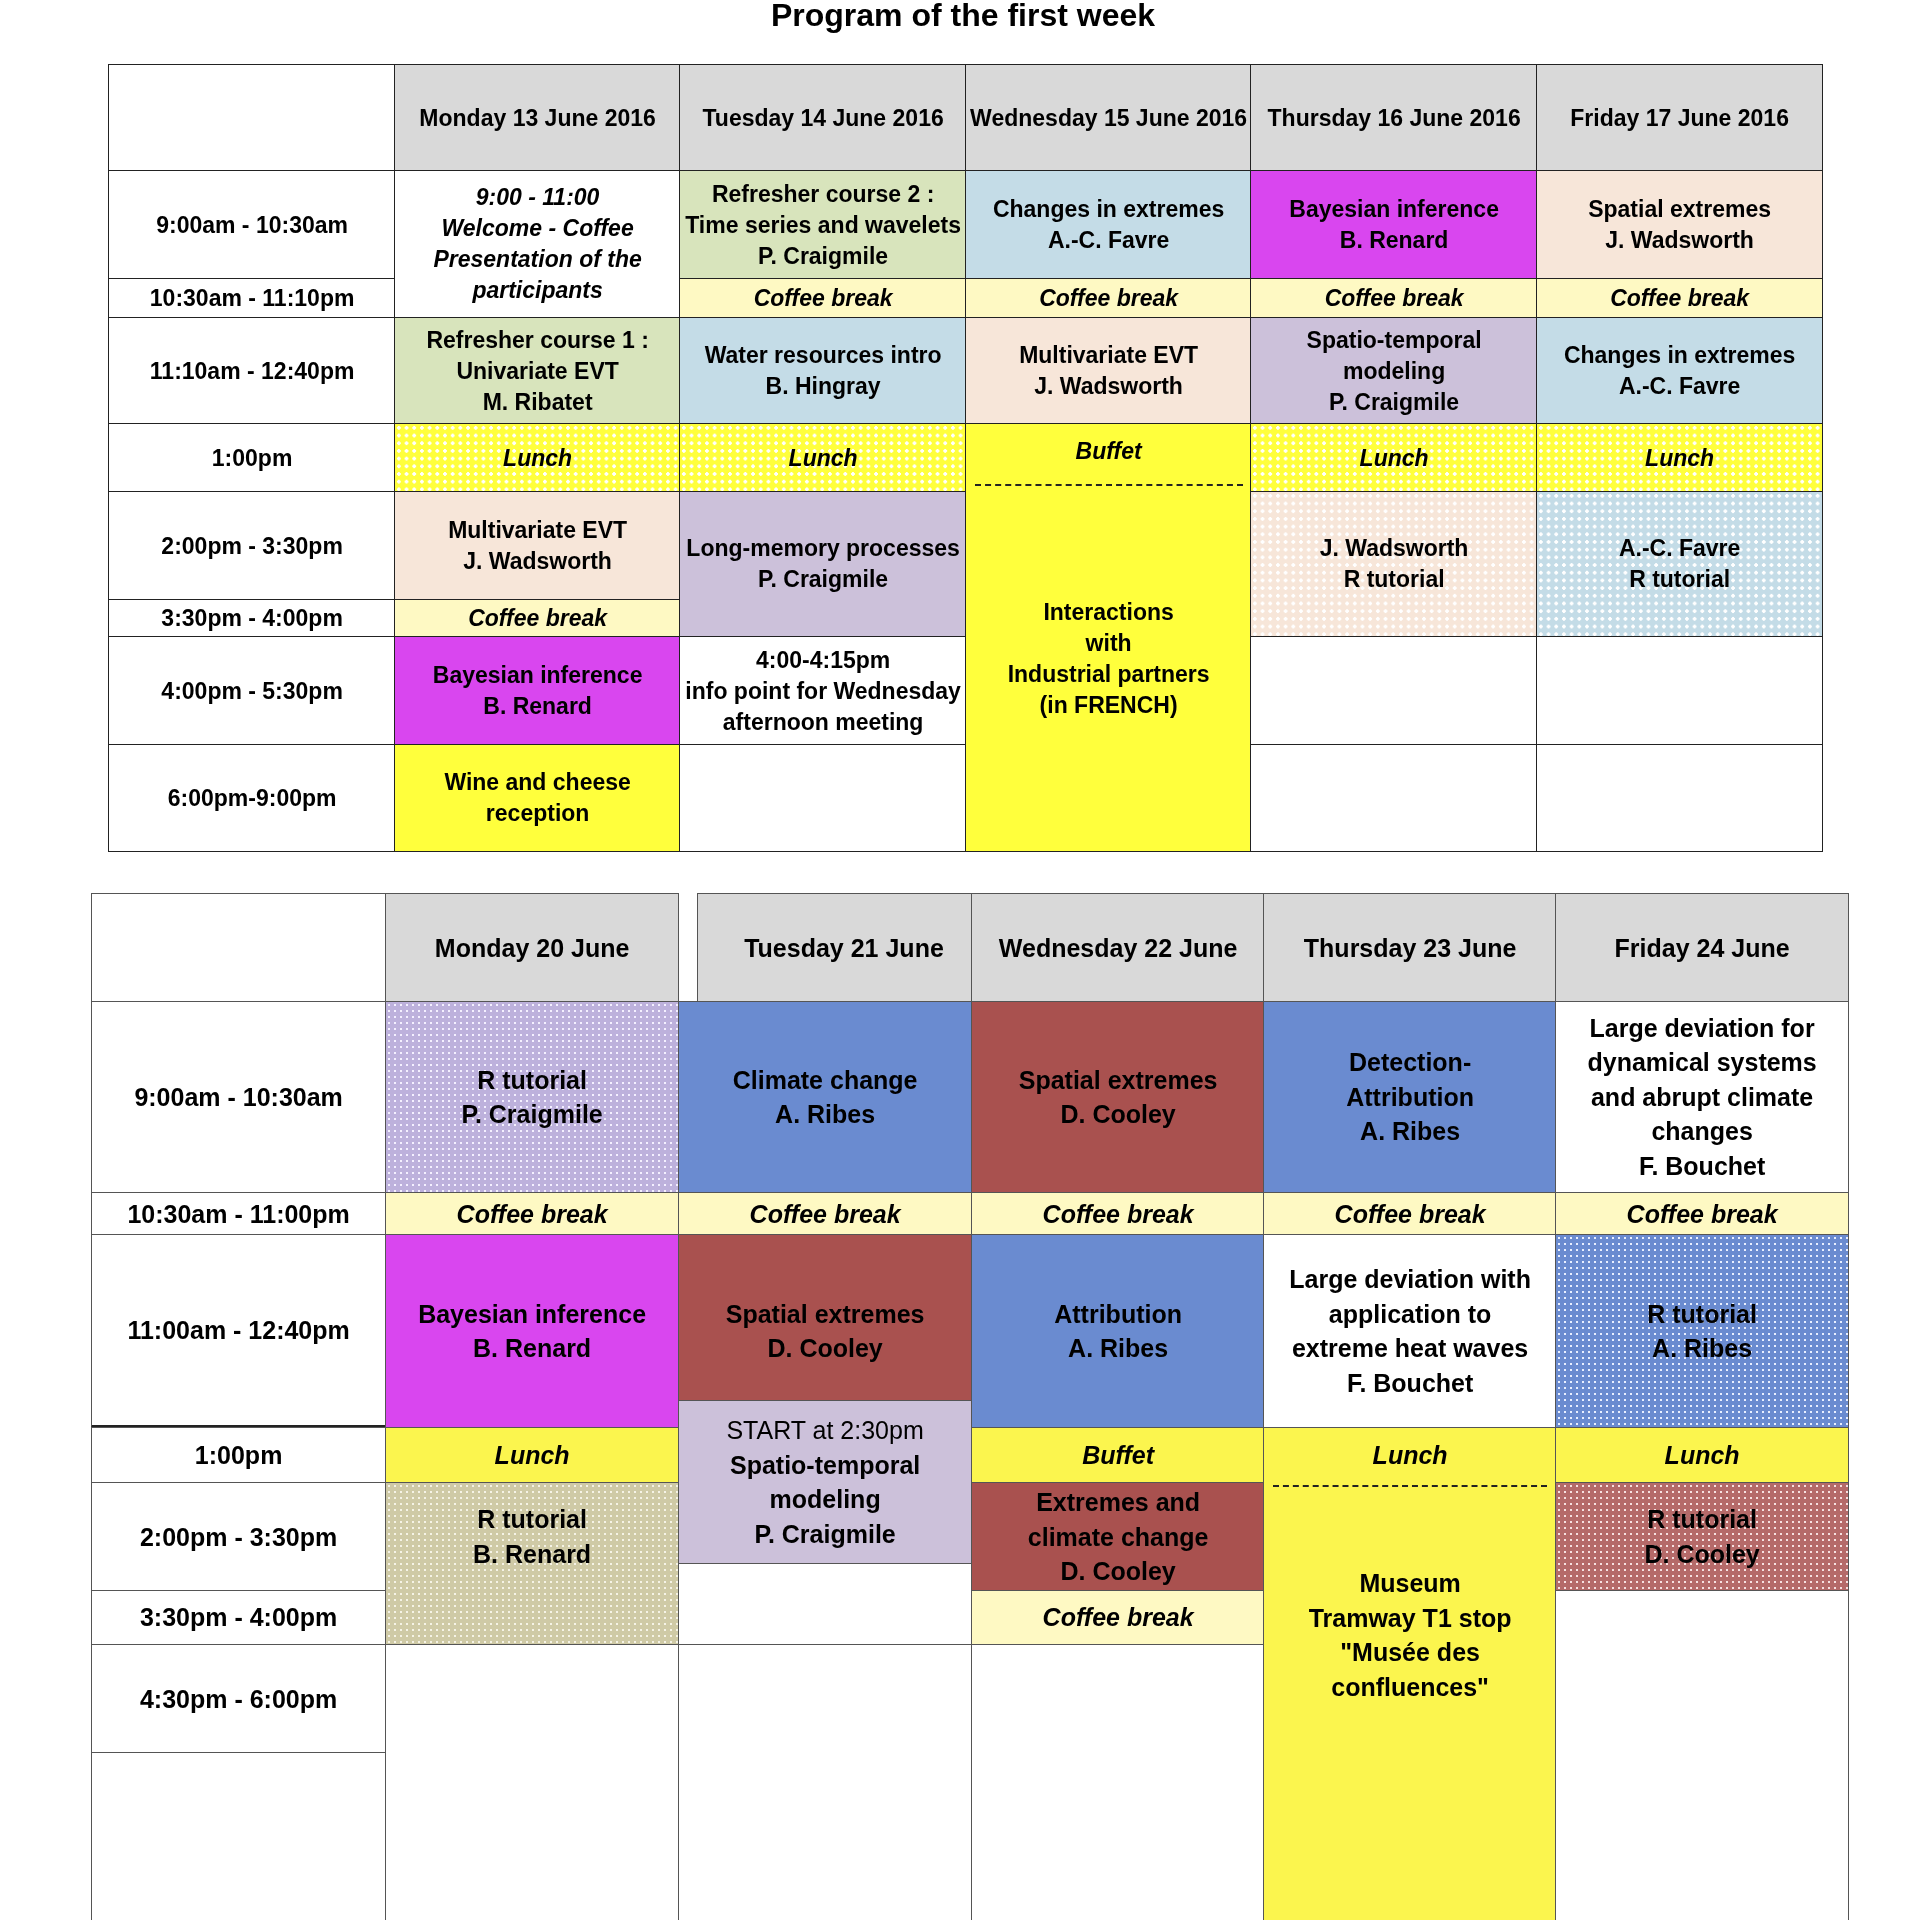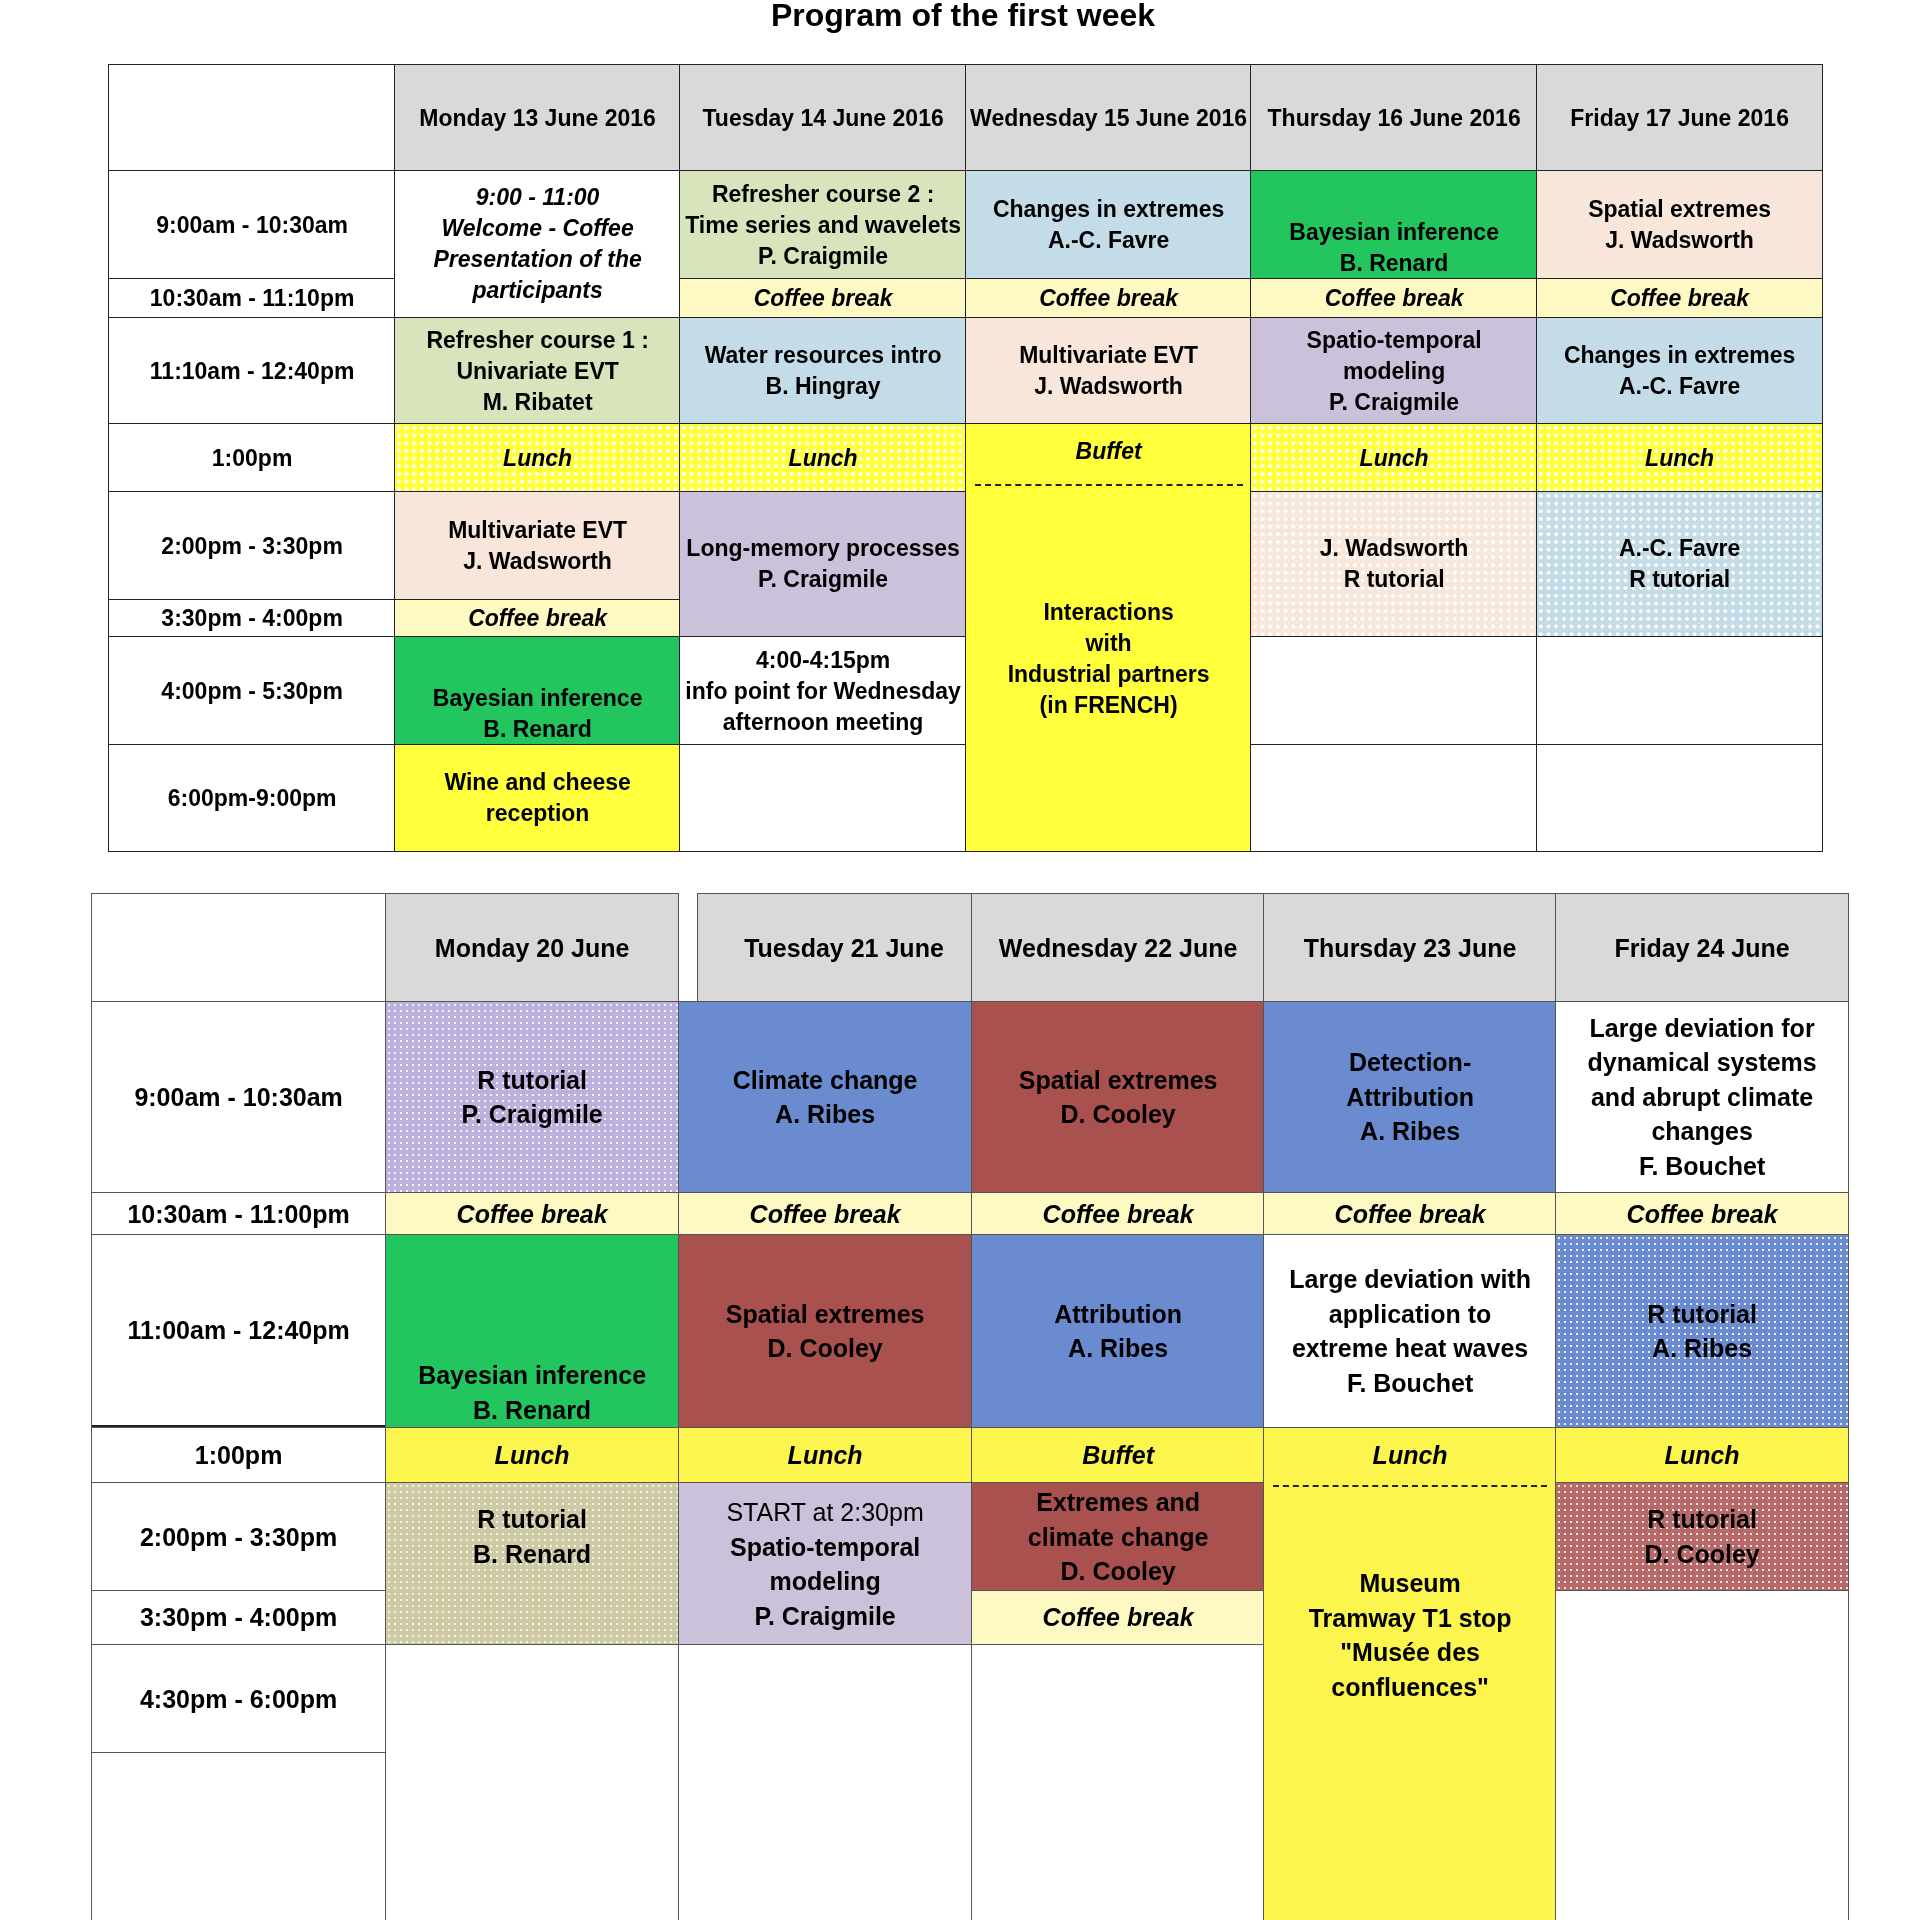--- a/index.html
+++ b/index.html
@@ -9,21 +9,21 @@
   .t1 .cell{font-size:23px;border:1.7px solid #222;margin:-0.9px 0 0 -0.9px;}
   .t2 .cell{font-size:25px;border:1.7px solid #555;margin:-0.9px 0 0 -0.9px;line-height:1.38;}
   .line{white-space:pre;}
   .it{font-style:italic;}
   .norm{font-weight:normal;}
   .hdr{background:#d9d9d9;}
   .coffee{background:#fef9c3;}
   .green{background:#d8e4bc;}
   .lblue{background:#c4dce7;}
   .peach{background:#f7e6d9;}
-  .khaki{background:#22c55e;justify-content:flex-end;}
+  .khaki{background:#d946ef;}
   .lav{background:#ccc1da;}
   .yellow{background:#ffff3c;}
   .yellow2{background:#fbf54e;}
   .blue{background:#6a8bd0;}
   .red{background:#a9514f;}
   .white{background:#fff;}
   .dot-yellow{background-color:#ffff3c;background-image:radial-gradient(#fff 28%,transparent 30%);background-size:7.7px 7.7px;}
   .dot-peach{background-color:#f7e6d9;background-image:radial-gradient(#fff 28%,transparent 30%);background-size:7.7px 7.7px;}
   .dot-blue{background-color:#c4dce7;background-image:radial-gradient(#fff 28%,transparent 30%);background-size:7.7px 7.7px;}
   .dot-lav{background-color:#bdb1dc;background-image:radial-gradient(#f4f0ff 30%,transparent 32%);background-size:6px 6px;}
@@ -197,21 +197,21 @@
   <div class="cell blue" style="left:679px;top:1002px;width:294px;height:192px;">
     <span class="line">Climate change</span>
     <span class="line">A. Ribes</span>
   </div>
   <div class="cell coffee it" style="left:679px;top:1193px;width:294px;height:45px;">Coffee break</div>
   <div class="cell red" style="left:679px;top:1235px;width:294px;height:194px;">
     <span class="line">Spatial extremes</span>
     <span class="line">D. Cooley</span>
   </div>
   <div class="cell yellow2 it" style="left:679px;top:1428px;width:294px;height:57px;">Lunch</div>
-  <div class="cell lav" style="left:679px;top:1483px;width:294px;height:164px;">
+  <div class="cell lav" style="left:679px;top:1401px;width:294px;height:164px;">
     <span class="line norm">START at 2:30pm</span>
     <span class="line">Spatio-temporal</span>
     <span class="line">modeling</span>
     <span class="line">P. Craigmile</span>
   </div>
   <div class="cell white" style="left:679px;top:1645px;width:294px;height:280px;"></div>
 
   <div class="cell red" style="left:972px;top:1002px;width:294px;height:192px;">
     <span class="line">Spatial extremes</span>
     <span class="line">D. Cooley</span>

